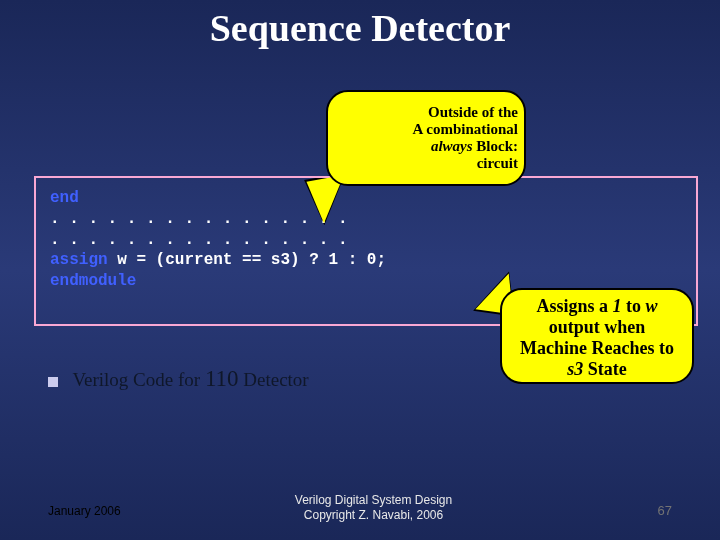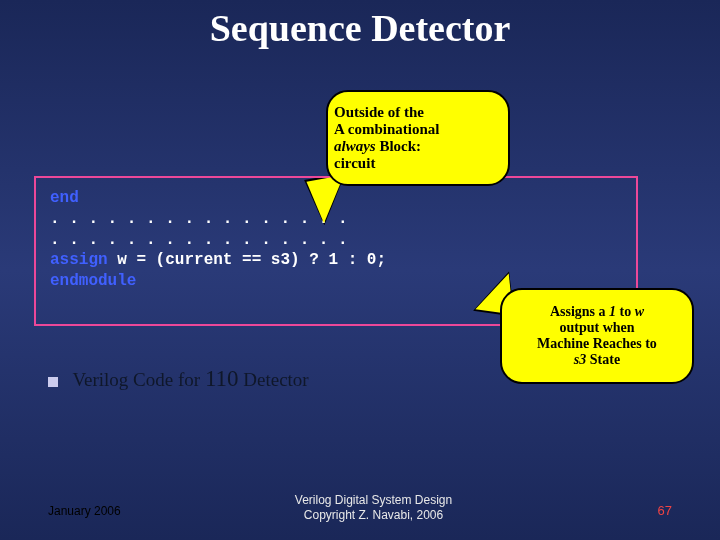--- a/index.html
+++ b/index.html
@@ -16,45 +16,45 @@
     text-align: center;
     font-size: 38px;
     font-weight: bold;
     padding-top: 6px;
     color: #fff;
   }
   .code-box {
     position: absolute;
     left: 34px;
     top: 176px;
-    width: 604px;
+    width: 664px;
     height: 150px;
-    border: 2px solid #ec4899;
+    border: 2px solid #f9a8d4;
     padding: 10px 14px;
     font-family: "Courier New", monospace;
     font-size: 16px;
     font-weight: bold;
     color: #fff;
     line-height: 1.3;
   }
   .code-box .kw { color: #4060ff; }
   .callout1 {
     position: absolute;
     left: 326px;
     top: 90px;
-    width: 184px;
+    width: 200px;
     height: 96px;
     background: #ffff00;
     border: 2px solid #000;
     border-radius: 22px;
     color: #000;
     font-family: "Times New Roman", serif;
     font-size: 15px;
     font-weight: bold;
-    text-align: left;
+    text-align: right;
     display: flex;
     flex-direction: column;
     justify-content: center;
     padding: 6px;
     z-index: 2;
   }
   .callout1 .em { font-style: italic; }
   .callout1-tail {
     position: absolute;
     left: 310px;
@@ -81,27 +81,26 @@
     position: absolute;
     left: 500px;
     top: 288px;
     width: 194px;
     height: 96px;
     background: #ffff00;
     border: 2px solid #000;
     border-radius: 22px;
     color: #000;
     font-family: "Times New Roman", serif;
-    font-size: 14px;
+    font-size: 18px;
     font-weight: bold;
     text-align: center;
     display: flex;
     flex-direction: column;
-    justify-content: center;
-    padding: 16px;
+    padding: 6px;
     z-index: 2;
   }
   .callout2 .em { font-style: italic; }
   .callout2-tail {
     position: absolute;
     left: 478px;
     top: 272px;
     width: 0; height: 0;
     border-left: 28px solid transparent;
     border-right: 10px solid transparent;
@@ -153,21 +152,21 @@
     color: #e8e8e8;
     line-height: 1.2;
     margin-left: 27px;
   }
   .footer-right {
     position: absolute;
     right: 48px;
     bottom: 22px;
     font-size: 13px;
     font-family: Arial, sans-serif;
-    color: #ef4444;
+    color: #737373;
   }
 </style>
 </head>
 <body>
 
 <div class="title">Sequence Detector</div>
 
 <div class="callout1-tail-b"></div>
 <div class="callout1-tail"></div>
 <div class="callout1">

